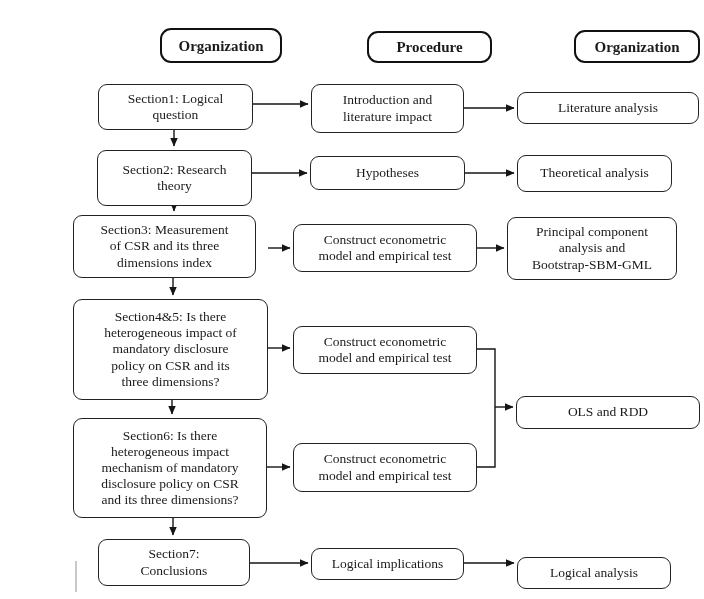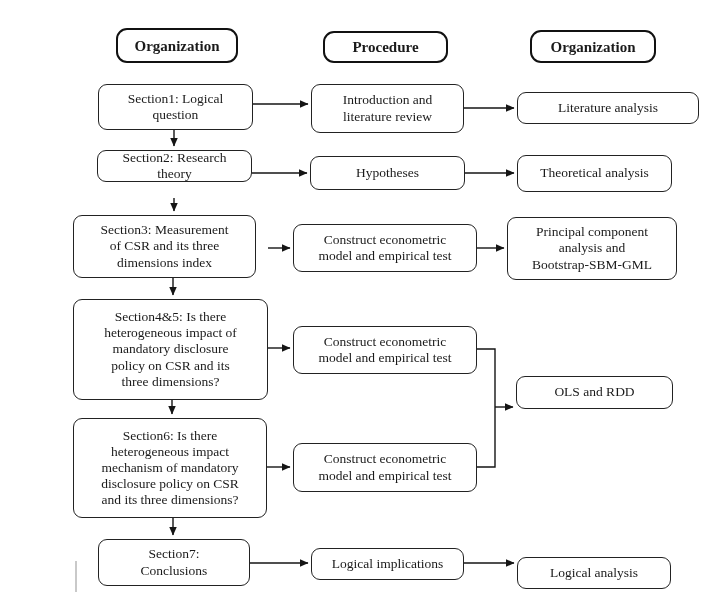--- a/index.html
+++ b/index.html
@@ -32,20 +32,21 @@
     text-align: center;
     white-space: pre-line;
     line-height: 1.2;
   }
   .hdr {
     border: 2.5px solid #111111;
     border-radius: 11px;
     font-weight: bold;
     font-size: 15px;
     z-index: 2;
+    margin-left: 44px;
   }
   .node {
     border: 1.4px solid #222222;
     border-radius: 9px;
     font-size: 13.5px;
     padding: 2px 6px;
     z-index: 2;
   }
   .artifact {
     position: absolute;
@@ -91,52 +92,52 @@
       <line x1="173" y1="518" x2="173" y2="535" marker-end="url(#ah)"></line>
     </g>
   </svg>
 
   <div class="box hdr" style="left:116px;top:28px;width:122px;height:35px">Organization</div>
   <div class="box hdr" style="left:323px;top:31px;width:125px;height:32px">Procedure</div>
   <div class="box hdr" style="left:530px;top:30px;width:126px;height:33px">Organization</div>
 
   <div class="box node" style="left:98px;top:84px;width:155px;height:46px">Section1: Logical
 question</div>
-  <div class="box node" style="left:97px;top:150px;width:155px;height:32px">Section2: Research
+  <div class="box node" style="left:97px;top:150px;width:155px;height:56px">Section2: Research
 theory</div>
   <div class="box node" style="left:73px;top:215px;width:183px;height:63px">Section3: Measurement
 of CSR and its three
 dimensions index</div>
   <div class="box node" style="left:73px;top:299px;width:195px;height:101px">Section4&amp;5: Is there
 heterogeneous impact of
 mandatory disclosure
 policy on CSR and its
 three dimensions?</div>
   <div class="box node" style="left:73px;top:418px;width:194px;height:100px">Section6: Is there
 heterogeneous impact
 mechanism of mandatory
 disclosure policy on CSR
 and its three dimensions?</div>
   <div class="box node" style="left:98px;top:539px;width:152px;height:47px">Section7:
 Conclusions</div>
 
   <div class="box node" style="left:311px;top:84px;width:153px;height:49px">Introduction and
-literature review</div>
+literature impact</div>
   <div class="box node" style="left:310px;top:156px;width:155px;height:34px">Hypotheses</div>
   <div class="box node" style="left:293px;top:224px;width:184px;height:48px">Construct econometric
 model and empirical test</div>
   <div class="box node" style="left:293px;top:326px;width:184px;height:48px">Construct econometric
 model and empirical test</div>
   <div class="box node" style="left:293px;top:443px;width:184px;height:49px">Construct econometric
 model and empirical test</div>
   <div class="box node" style="left:311px;top:548px;width:153px;height:32px">Logical implications</div>
 
   <div class="box node" style="left:517px;top:92px;width:182px;height:32px">Literature analysis</div>
   <div class="box node" style="left:517px;top:155px;width:155px;height:37px">Theoretical analysis</div>
   <div class="box node" style="left:507px;top:217px;width:170px;height:63px">Principal component
 analysis and
 Bootstrap-SBM-GML</div>
-  <div class="box node" style="left:516px;top:376px;width:157px;height:33px">OLS and RDD</div>
+  <div class="box node" style="left:516px;top:396px;width:184px;height:33px">OLS and RDD</div>
   <div class="box node" style="left:517px;top:557px;width:154px;height:32px">Logical analysis</div>
 
   <div class="artifact"></div>
 
 </div>
 
 </body></html>

